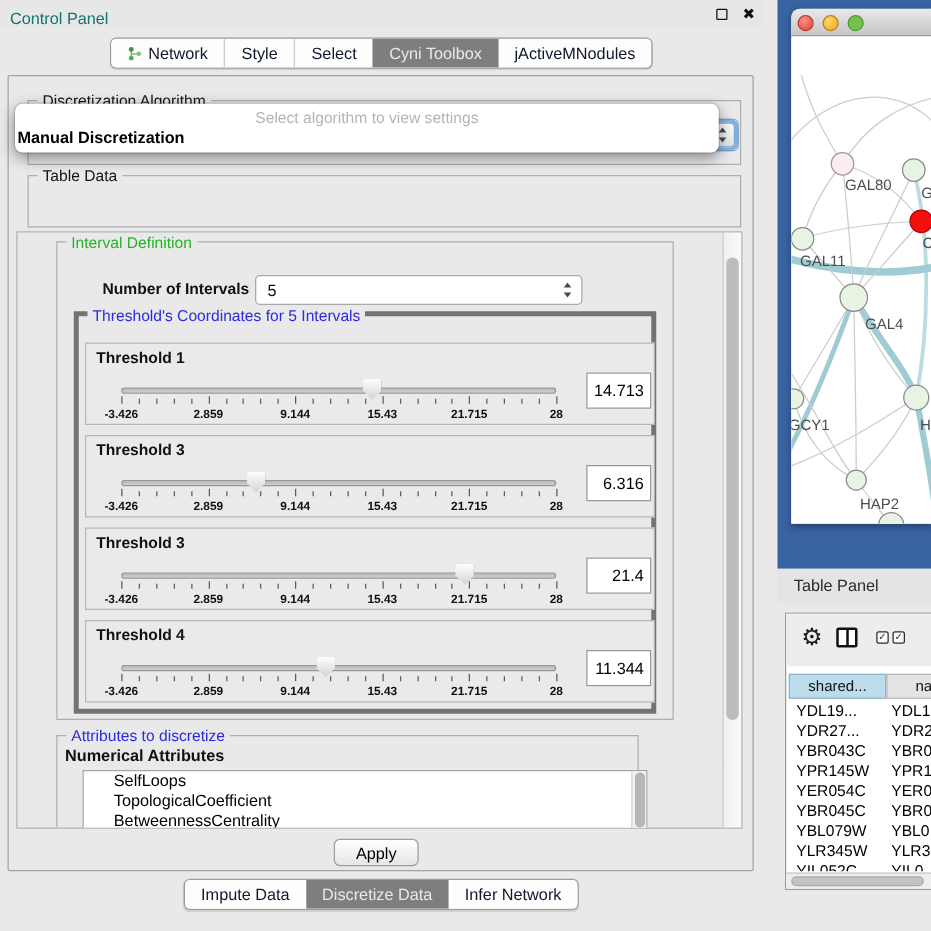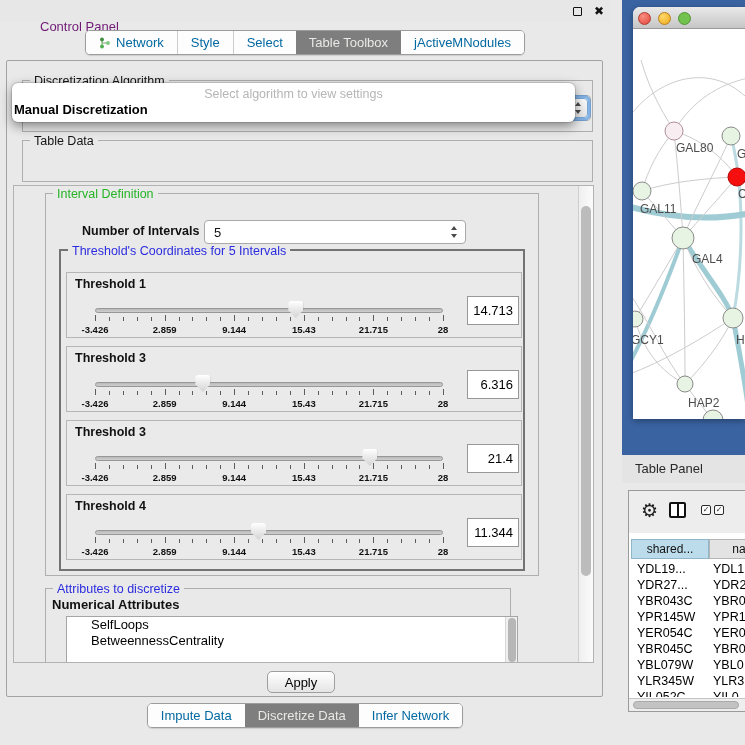--- a/index.html
+++ b/index.html
@@ -2,29 +2,29 @@
 <html><head>
 <meta charset="utf-8">
 <style>
   html,body{margin:0;padding:0;background:#dcdcdc;}
   *{box-sizing:border-box;font-family:"Liberation Sans","DejaVu Sans",sans-serif;}
   .stage{position:relative;width:745px;height:745px;overflow:hidden;background:#e9e9e9;}
 
   
   .control-panel{position:absolute;left:0;top:0;width:610px;height:745px;background:#e9e9e9;}
   .cp-titlebar{position:absolute;left:0;top:0;width:610px;height:22px;background:#e7e7e7;}
-  .cp-title{position:absolute;left:8px;top:16px;line-height:22px;font-size:13px;color:#701a75;margin-left:32px;}
+  .cp-title{position:absolute;left:8px;top:4px;line-height:22px;font-size:13px;color:#0f766e;}
   .float-ic{position:absolute;right:28px;top:7px;width:9px;height:9px;border:1.5px solid #111;border-radius:1px;}
   .close-ic{position:absolute;right:6px;top:3px;font-size:12px;font-weight:bold;color:#111;line-height:16px;}
 
   .tabbar{position:absolute;display:flex;justify-content:center;width:610px;}
   .tabbar.top{top:30px;}
   .tabbar.bottom{top:703px;}
   .tabgroup{display:inline-flex;border:1px solid #9c9c9c;border-radius:5px;overflow:hidden;background:#fdfdfd;box-shadow:0 1px 1px rgba(0,0,0,.12);}
-  .tab{padding:3px 13px;font-size:13px;color:#0369a1;background:#fdfdfd;border-left:1px solid #cccccc;line-height:17px;white-space:nowrap;display:flex;align-items:center;gap:5px;}
+  .tab{padding:3px 13px;font-size:13px;color:#0f172a;background:#fdfdfd;border-left:1px solid #cccccc;line-height:17px;white-space:nowrap;display:flex;align-items:center;gap:5px;}
   .tab:first-child{border-left:none;}
   .tab.sel{background:#7e7e7e;color:#e9e9e7;border-left:none;}
   .tab.sel + .tab{border-left:none;}
   .tabic{width:12px;height:12px;}
 
   .cp-outer{position:absolute;left:6px;top:60px;width:597px;height:637px;border:1px solid #a3a3a3;border-radius:2px;background:#e9e9e9;}
 
   .group{position:absolute;border:1px solid #aeaeae;}
   .gtitle{position:absolute;top:-7px;left:7px;background:#e9e9e9;padding:0 4px;font-size:12.5px;color:#141414;white-space:nowrap;}
   .gtitle.green{color:#25b425;}
@@ -51,21 +51,21 @@
   .popup-item.bold{font-weight:bold;}
 
   
   .scrollpane{position:absolute;left:13px;top:185px;width:581px;height:478px;border:1px solid #b2b2b2;background:#e9e9e9;overflow:hidden;}
   .vsb{position:absolute;right:0;top:0;width:15px;height:100%;background:linear-gradient(to right,#efefef,#fbfbfb);border-left:1px solid #cdcdcd;}
   .vsb-thumb{position:absolute;left:2px;top:20px;width:10px;height:370px;border-radius:5px;background:#bcbcbc;}
 
   .interval-group{left:31px;top:7px;width:494px;height:383px;}
   .ni-label{position:absolute;left:36px;top:30px;font-size:12.5px;font-weight:bold;color:#111;}
   .ni-combo{left:158px;top:26px;width:262px;height:24px;}
-  .thr-group{position:absolute;left:13px;top:55px;width:466px;height:322px;border:2px solid #737373;}
+  .thr-group{position:absolute;left:13px;top:55px;width:466px;height:322px;border:4px solid #737373;}
 
   .thr-row{position:absolute;left:5px;width:456px;height:66px;background:#eaeaea;border:1px solid #b6b6b6;}
   .thr-label{position:absolute;left:8px;top:4px;font-size:12.5px;font-weight:bold;color:#111;}
   .sl-track{position:absolute;left:28px;top:35px;width:348px;height:5px;background:linear-gradient(#b9b9b9,#cfcfcf);border:1px solid #979797;border-radius:3px;}
   .sl-thumb{position:absolute;width:15px;height:17px;top:28px;background:linear-gradient(#ffffff,#d3d3d3);clip-path:polygon(12% 0,88% 0,100% 12%,100% 55%,50% 100%,0 55%,0 12%);filter:drop-shadow(0 0 1px #7d7d7d);}
   .tick{position:absolute;top:44px;width:1px;height:4px;background:#5c5c5c;}
   .tick.major{top:42px;height:6px;}
   .tick-lab{position:absolute;top:51px;width:44px;margin-left:-22px;text-align:center;font-size:9.5px;font-weight:bold;color:#101010;}
   .thr-value{position:absolute;left:400px;top:23px;width:52px;height:29px;background:#fff;border:1px solid #989898;font-size:13px;color:#000;text-align:right;line-height:27px;padding-right:5px;}
 
@@ -124,21 +124,21 @@
     <div class="tabbar top">
       <div class="tabgroup" id="top-tabs">
           <span class="tab"><svg class="tabic" viewBox="0 0 12 12">
               <path d="M3 2.5V9.5 M3 6H9" stroke="#6fa86f" stroke-width="1" fill="none"></path>
               <circle cx="3" cy="2.5" r="1.9" fill="#3f8f3f"></circle>
               <circle cx="3" cy="9.5" r="1.9" fill="#4fae4f"></circle>
               <circle cx="9" cy="6" r="1.9" fill="#7fc97f"></circle>
             </svg>Network</span>
           <span class="tab">Style</span>
           <span class="tab">Select</span>
-          <span class="tab sel">Table Toolbox</span>
+          <span class="tab sel">Cyni Toolbox</span>
           <span class="tab">jActiveMNodules</span>
         </div>
     </div>
 
     <div class="cp-outer"></div>
 
     <div class="group da-group">
       <span class="gtitle">Discretization Algorithm</span>
     </div>
     <div class="combo da-combo">
@@ -323,20 +323,21 @@
             </div>
         </div>
       </div>
 
       <div class="group attr-group">
         <span class="gtitle blue">Attributes to discretize</span>
         <span class="attr-sub">Numerical Attributes</span>
         <div class="attr-list">
           <div id="attr-items">
               <div class="attr-item">SelfLoops</div>
+              <div class="attr-item">TopologicalCoefficient</div>
               <div class="attr-item">BetweennessCentrality</div>
             </div>
           <span class="list-sb">
               <span class="list-sb-thumb"></span>
             </span>
         </div>
       </div>
 
       <div class="vsb">
           <div class="vsb-thumb"></div>

